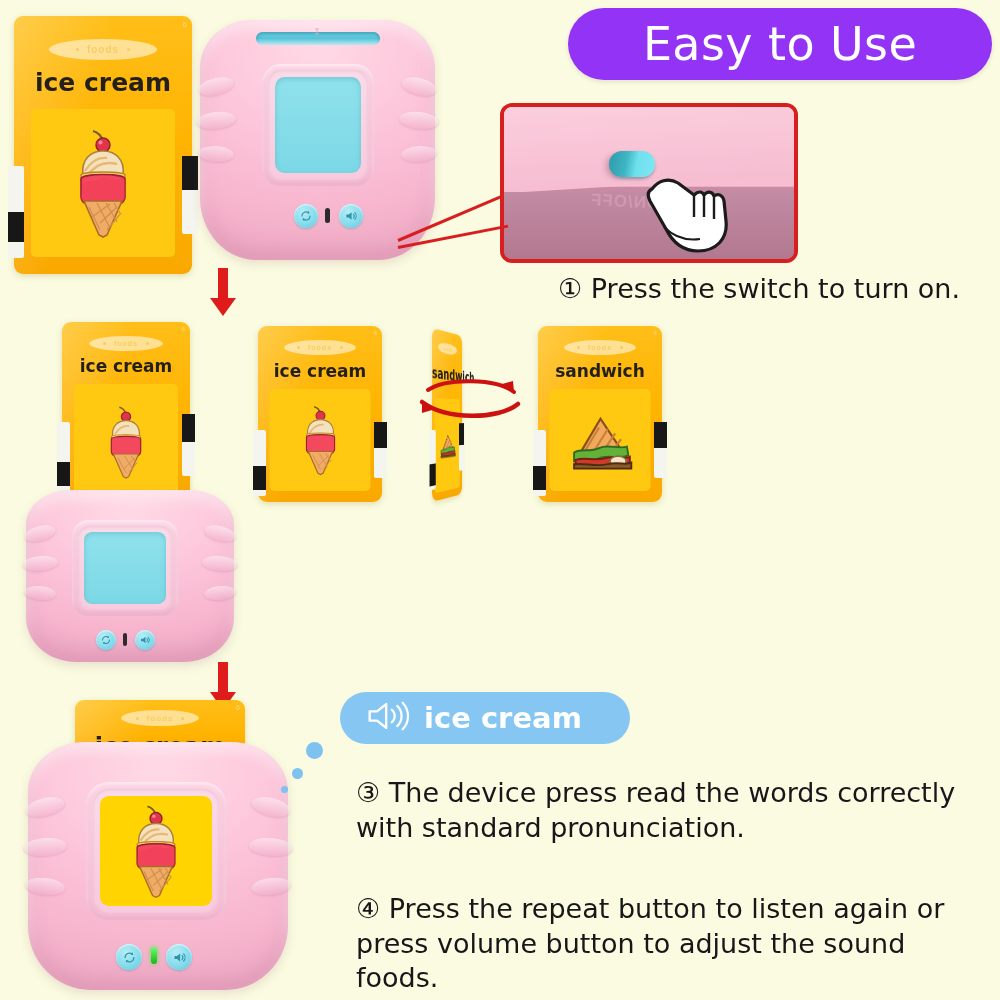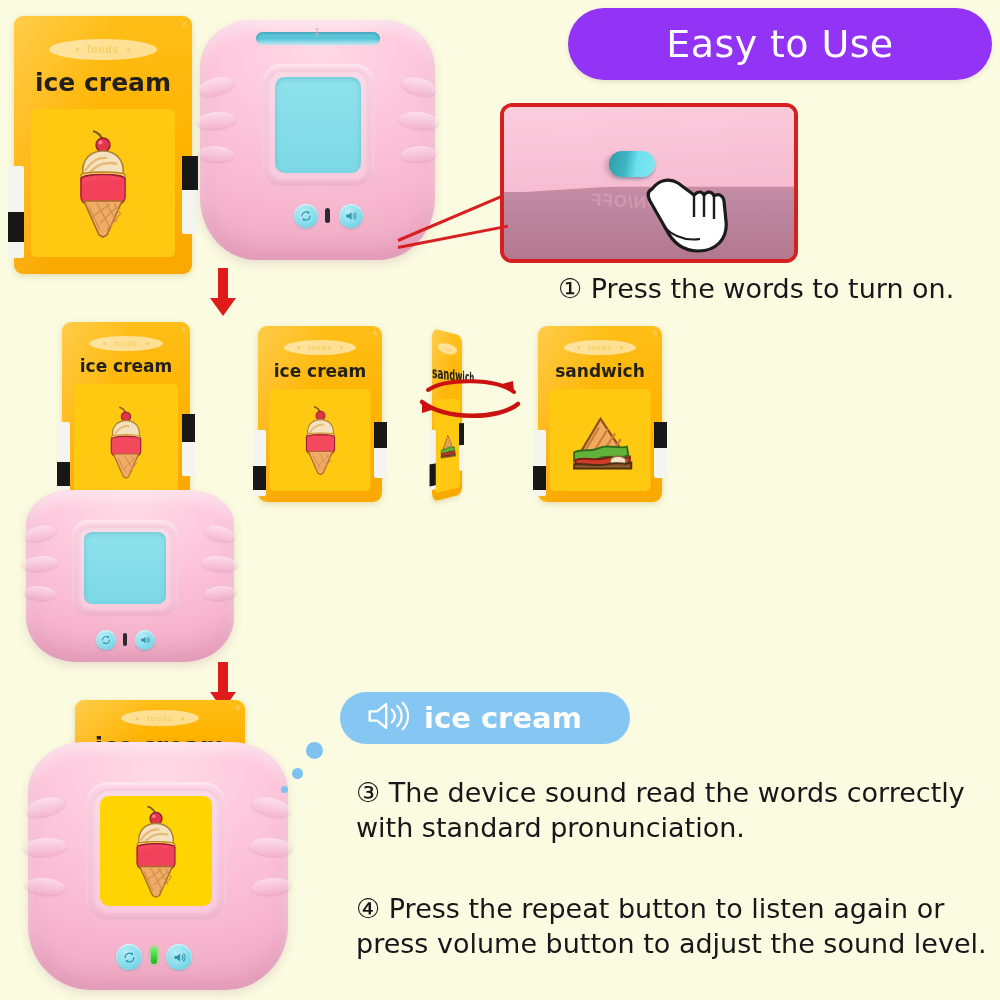--- a/index.html
+++ b/index.html
@@ -14,21 +14,21 @@
   .abs{position:absolute;}
 
   
   #banner{
     left:568px;top:8px;width:424px;height:72px;
     background:#9333f5;border-radius:40px;
     display:flex;align-items:center;justify-content:center;
     box-shadow:0 2px 5px rgba(0,0,0,.10);
   }
   #banner .txt{
-    color:#fff;font-size:38px;font-weight:400;letter-spacing:.4px;
+    color:#fff;font-size:46px;font-weight:400;letter-spacing:.4px;
     font-family:"DejaVu Sans", sans-serif;
   }
 
   
   .card{
     position:absolute;
     background:linear-gradient(180deg,#ffbe18 0%,#ffb300 52%,#f9a800 100%);
     border-radius:9px;
     box-shadow:0 2px 6px rgba(150,110,0,.22);
     overflow:visible;
@@ -271,21 +271,21 @@
         <path d="M20 84 C30 94 42 98 56 96" stroke="#1b1b1b" stroke-width="2.2" fill="none"></path>
       </svg>
     </div>
   </div>
 
   <div class="connector" style="left:398px;top:239px;width:112px;height:3px;transform:rotate(-23deg);"></div>
   <div class="connector" style="left:398px;top:246px;width:112px;height:3px;transform:rotate(-11deg);"></div>
 
   <div class="step" style="left:558px;top:272px;width:440px;">
     <span class="num">①</span>
-    <span>Press the words to turn on.</span>
+    <span>Press the switch to turn on.</span>
   </div>
 
   <div class="arrow-down" style="left:210px;top:268px;width:26px;height:48px;">
     <div class="shaft" style="height:32px;"></div>
     <div class="head" style="top:30px;"></div>
   </div>
 
   <div class="card" style="left:258px;top:326px;width:124px;height:176px;">
     <div class="sheen"></div>
     <div class="corner" style="font-size:6px;">6</div>
@@ -511,21 +511,21 @@
         <path d="M28 10a9 9 0 0 1 0 14" fill="none" stroke="#ffffff" stroke-width="2.4" stroke-linecap="round"></path>
         <path d="M34 6a15 15 0 0 1 0 22" fill="none" stroke="#ffffff" stroke-width="2.4" stroke-linecap="round"></path>
         <path d="M40 2.5a21 21 0 0 1 0 29" fill="none" stroke="#ffffff" stroke-width="2.4" stroke-linecap="round"></path>
       </svg>
     </span>
     <span class="word">ice cream</span>
   </div>
 
   <div class="step" style="left:356px;top:776px;width:620px;">
     <span class="num">③</span>
-    <span>The device sound read the words correctly with standard pronunciation.</span>
+    <span>The device press read the words correctly with standard pronunciation.</span>
   </div>
 
   <div class="step" style="left:356px;top:892px;width:640px;">
     <span class="num">④</span>
-    <span>Press the repeat button to listen again or press volume button to adjust the sound level.</span>
+    <span>Press the repeat button to listen again or press volume button to adjust the sound foods.</span>
   </div>
 
 </div>
 
 </body></html>

